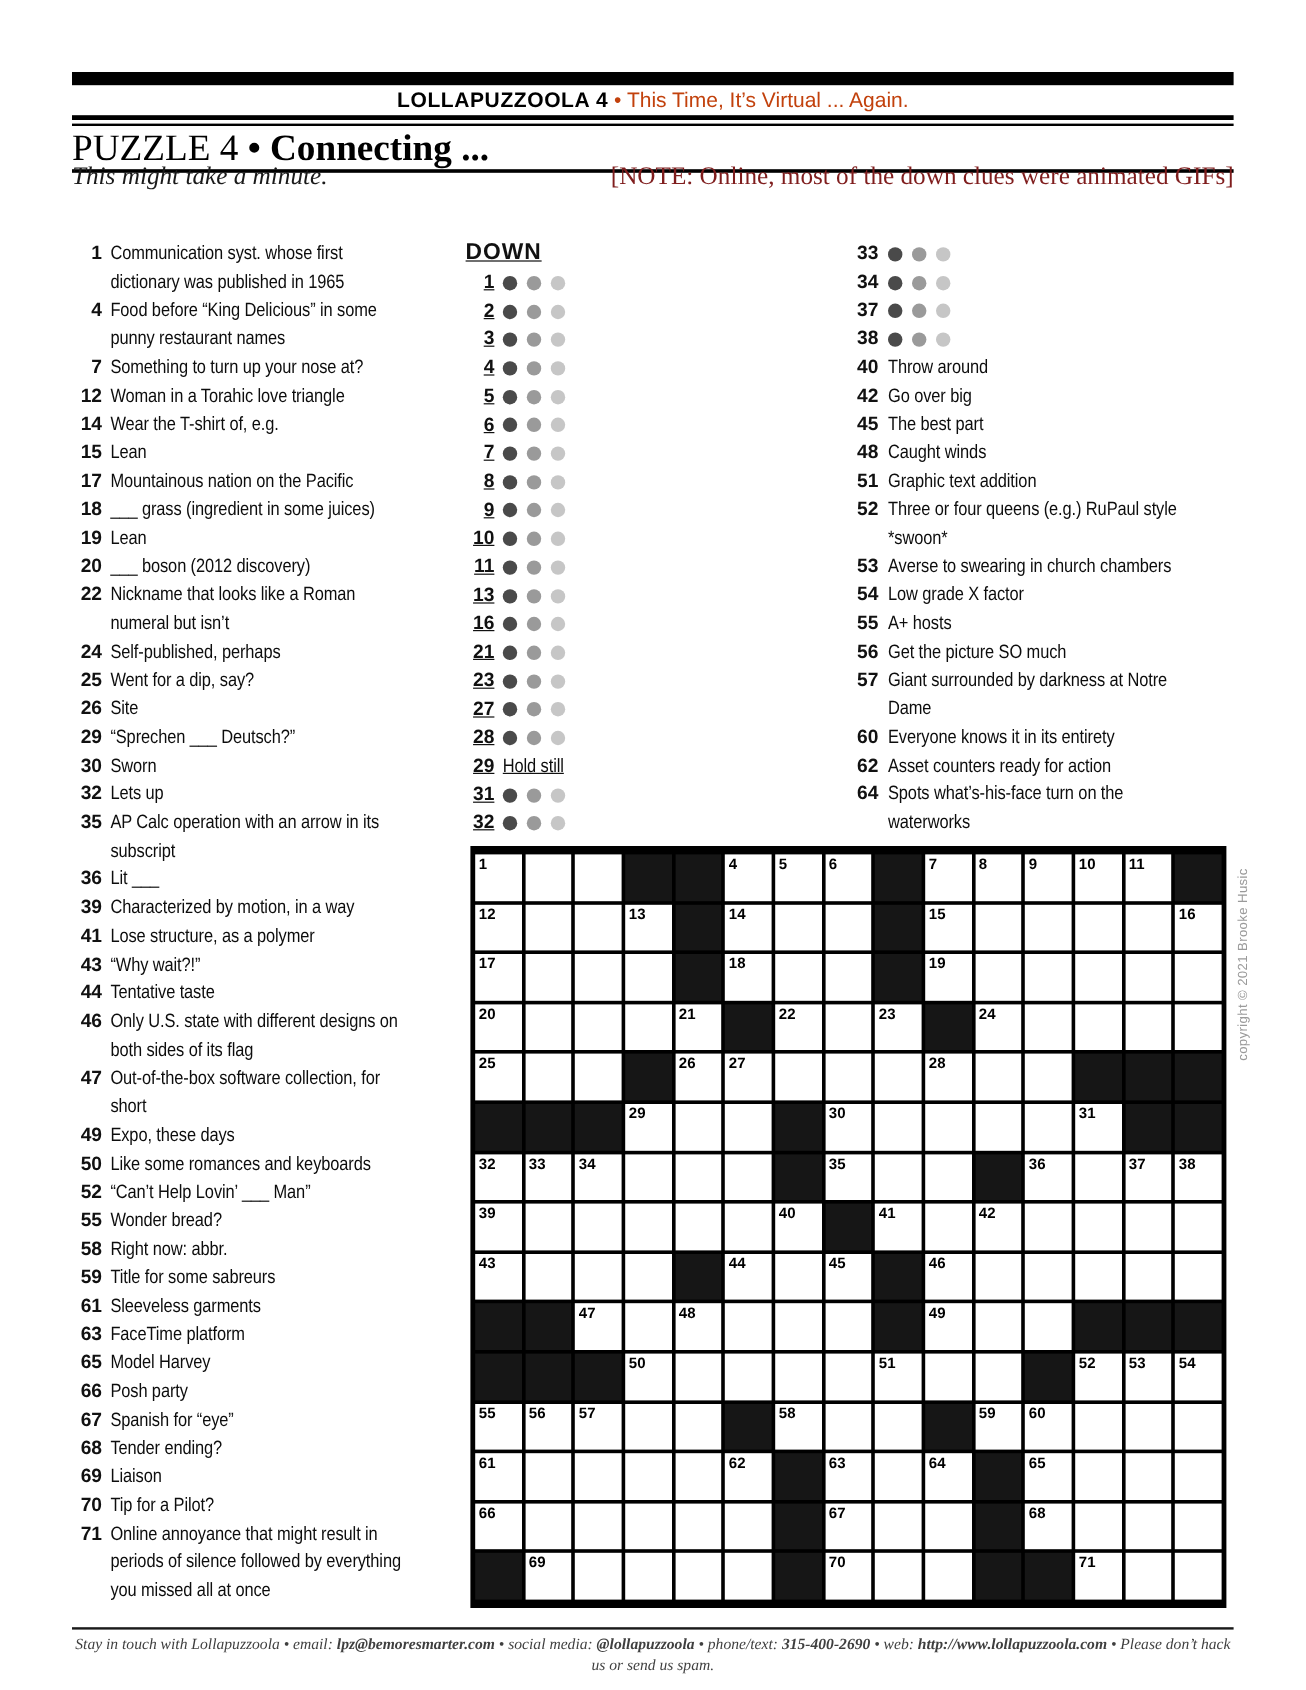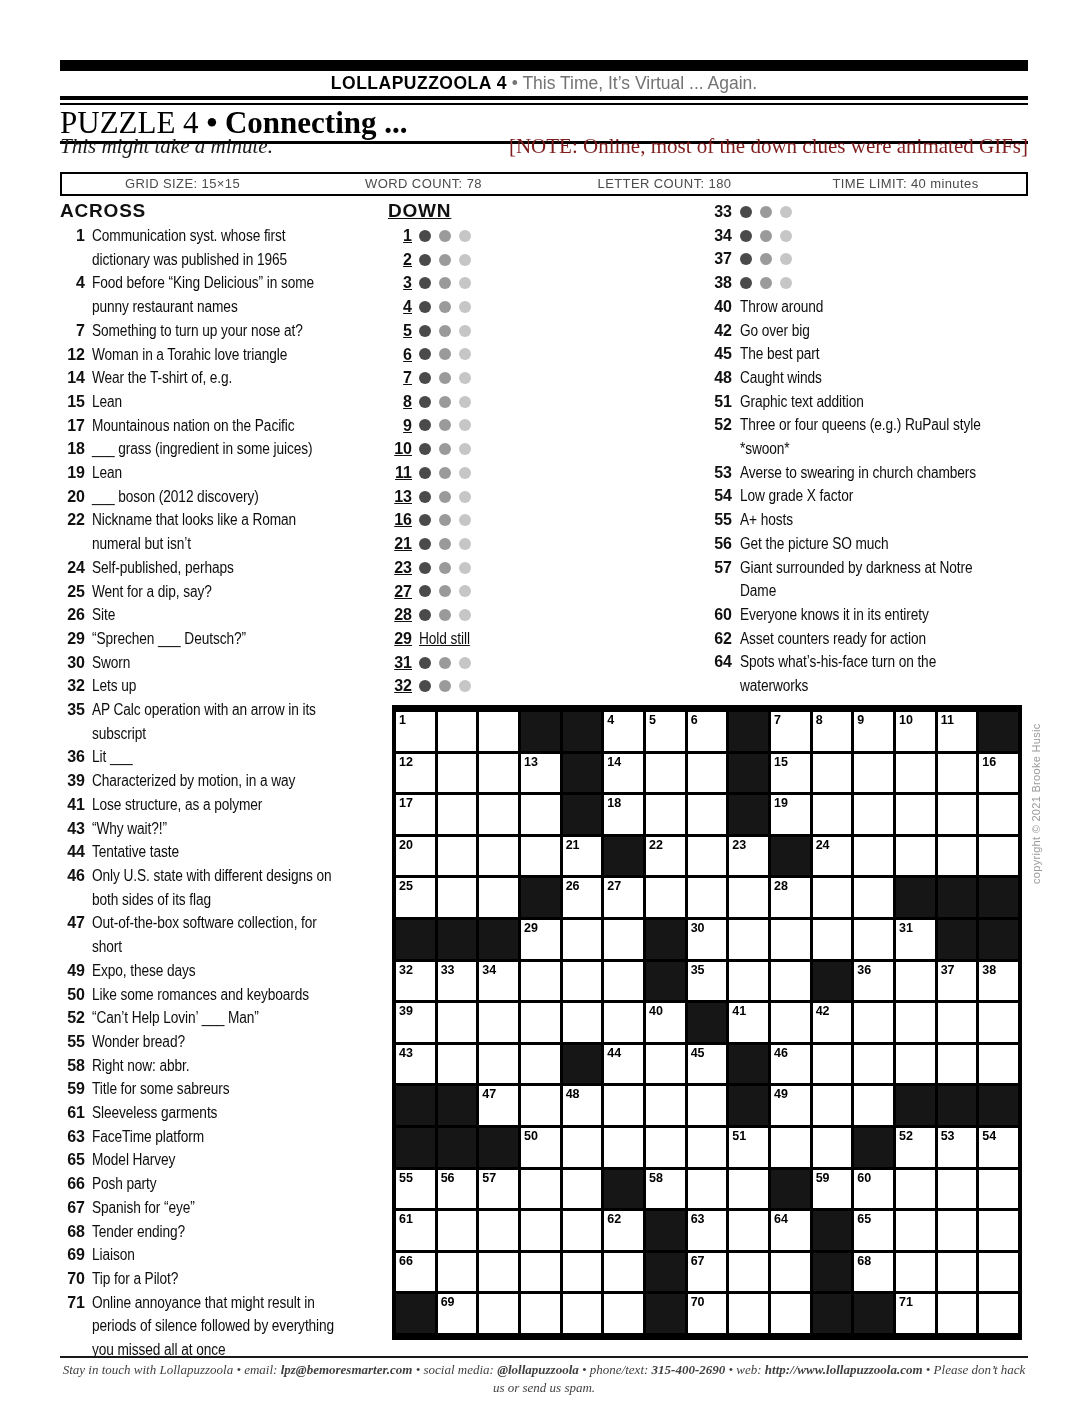--- a/index.html
+++ b/index.html
@@ -3,21 +3,21 @@
 <meta charset="utf-8">
 <style>
   html,body{margin:0;padding:0;background:#fff;}
   .page{position:relative;width:1088px;height:1408px;background:#fff;overflow:hidden;
         font-family:"Liberation Sans",sans-serif;color:#111;}
   
   .topbar{position:absolute;left:60px;width:968px;top:60px;height:11px;background:#000;}
   .event-line{position:absolute;left:60px;width:968px;top:72px;height:22px;line-height:22px;
               text-align:center;font-size:17.5px;}
   .event-line .ev-t{font-weight:800;letter-spacing:0.5px;color:#000;}
-  .event-line .ev-s{font-weight:400;color:#737373;}
+  .event-line .ev-s{font-weight:400;color:#c2410c;}
   .rule-a{position:absolute;left:60px;width:968px;top:96px;height:4px;background:#000;}
   .rule-b{position:absolute;left:60px;width:968px;top:103px;height:2px;background:#000;}
   .title-row{position:absolute;left:60px;width:968px;top:106px;height:34px;
              display:flex;justify-content:space-between;align-items:baseline;
              font-family:"Liberation Serif",serif;}
   .ptitle{font-size:31px;line-height:34px;color:#000;}
   .ptitle .pt-label{font-weight:400;}
   .ptitle .pt-name{font-weight:700;}
   .byline{font-size:27px;line-height:34px;font-weight:400;color:#000;}
   .rule-c{position:absolute;left:60px;width:968px;top:141px;height:3px;background:#000;}
@@ -77,29 +77,22 @@
     </div>
   </div>
 
   <div class="rule-c"></div>
 
   <div class="note-row">
     <div class="tagline">This might take a minute.</div>
     <div class="note">[NOTE: Online, most of the down clues were animated GIFs]</div>
   </div>
 
-  <div class="stats-bar">
-    <div class="stat"><span>GRID SIZE:</span> <span>15×15</span></div>
-    <div class="stat"><span>WORD COUNT:</span> <span>78</span></div>
-    <div class="stat"><span>LETTER COUNT:</span> <span>180</span></div>
-    <div class="stat"><span>TIME LIMIT:</span> <span>40 minutes</span></div>
-  </div>
 
   <div class="clue-col" id="across-col">
-    <div class="clue-head">ACROSS</div>
     <div>
         <div class="clue">
           <div class="cnum">1</div>
           <div class="ctext">Communication syst. whose first
 dictionary was published in 1965</div>
         </div>
         <div class="clue">
           <div class="cnum">4</div>
           <div class="ctext">Food before “King Delicious” in some
 punny restaurant names</div>

